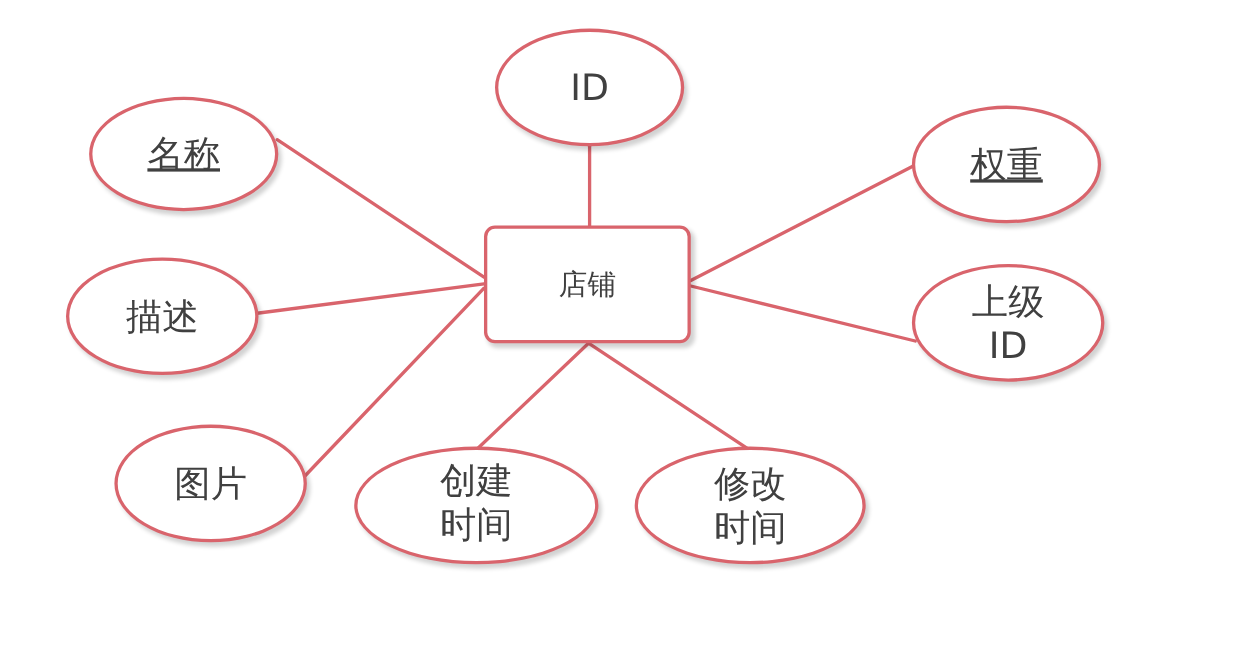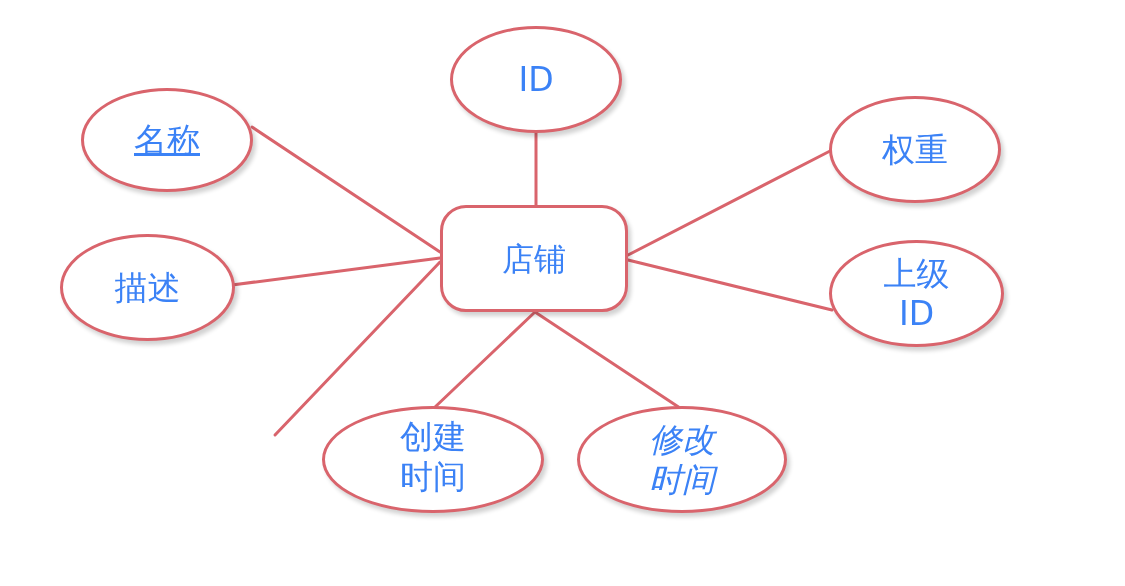--- a/index.html
+++ b/index.html
@@ -1,20 +1,20 @@
 <!DOCTYPE html>
 <html><head>
 <meta charset="utf-8">
 <style>
   html, body { margin: 0; padding: 0; background: #ffffff; }
   body { width: 1125px; height: 586px; overflow: hidden; position: relative; font-family: "DejaVu Sans", "Liberation Sans", sans-serif; }
   #canvas { position: absolute; left: 0; top: 0; width: 1125px; height: 586px; }
-  .node { position: absolute; box-sizing: border-box; display: flex; align-items: center; justify-content: center; flex-direction: column; background: #ffffff; color: #3b82f6; text-align: left; }
+  .node { position: absolute; box-sizing: border-box; display: flex; align-items: center; justify-content: center; flex-direction: column; background: #ffffff; color: #404040; text-align: left; }
   .ellipse { border: 3px solid #d9646c; border-radius: 50%; box-shadow: 3px 4px 4px rgba(0,0,0,0.18); font-size: 33px; line-height: 40px; }
-  .entity { border: 3px solid #d9646c; border-radius: 26px; box-shadow: 3px 4px 4px rgba(0,0,0,0.18); font-size: 32px; line-height: 42px; }
+  .entity { border: 3px solid #d9646c; border-radius: 10px; box-shadow: 3px 4px 4px rgba(0,0,0,0.18); font-size: 26px; line-height: 42px; }
   .line-text { display: block; white-space: nowrap; }
 </style>
 </head>
 <body>
 
 <div id="canvas">
   <svg width="1125" height="586" style="position:absolute;left:0;top:0">
     <g stroke="#d9646c" stroke-width="3" fill="none" stroke-linecap="round">
       <line x1="536" y1="205" x2="536" y2="133"></line>
       <line x1="440" y1="252" x2="252" y2="127"></line>
@@ -36,32 +36,35 @@
   </div>
 
   <div class="node ellipse" style="left:81px;top:88px;width:172px;height:104px;text-decoration:underline;">
     <span class="line-text">名称</span>
   </div>
 
   <div class="node ellipse" style="left:60px;top:234px;width:175px;height:107px;">
     <span class="line-text">描述</span>
   </div>
 
+  <div class="node ellipse" style="left:104px;top:386px;width:175px;height:107px;">
+    <span class="line-text">图片</span>
+  </div>
 
   <div class="node ellipse" style="left:322px;top:406px;width:222px;height:107px;font-family:Liberation Mono, monospace;">
     <span class="line-text">创建</span>
     <span class="line-text">时间</span>
   </div>
 
-  <div class="node ellipse" style="left:577px;top:406px;width:210px;height:107px;font-style:italic;">
+  <div class="node ellipse" style="left:577px;top:406px;width:210px;height:107px;">
     <span class="line-text">修改</span>
     <span class="line-text">时间</span>
   </div>
 
-  <div class="node ellipse" style="left:829px;top:96px;width:172px;height:107px;">
+  <div class="node ellipse" style="left:829px;top:96px;width:172px;height:107px;text-decoration:underline;">
     <span class="line-text">权重</span>
   </div>
 
   <div class="node ellipse" style="left:829px;top:240px;width:175px;height:107px;">
     <span class="line-text">上级</span>
     <span class="line-text">ID</span>
   </div>
 </div>
 
 </body></html>

